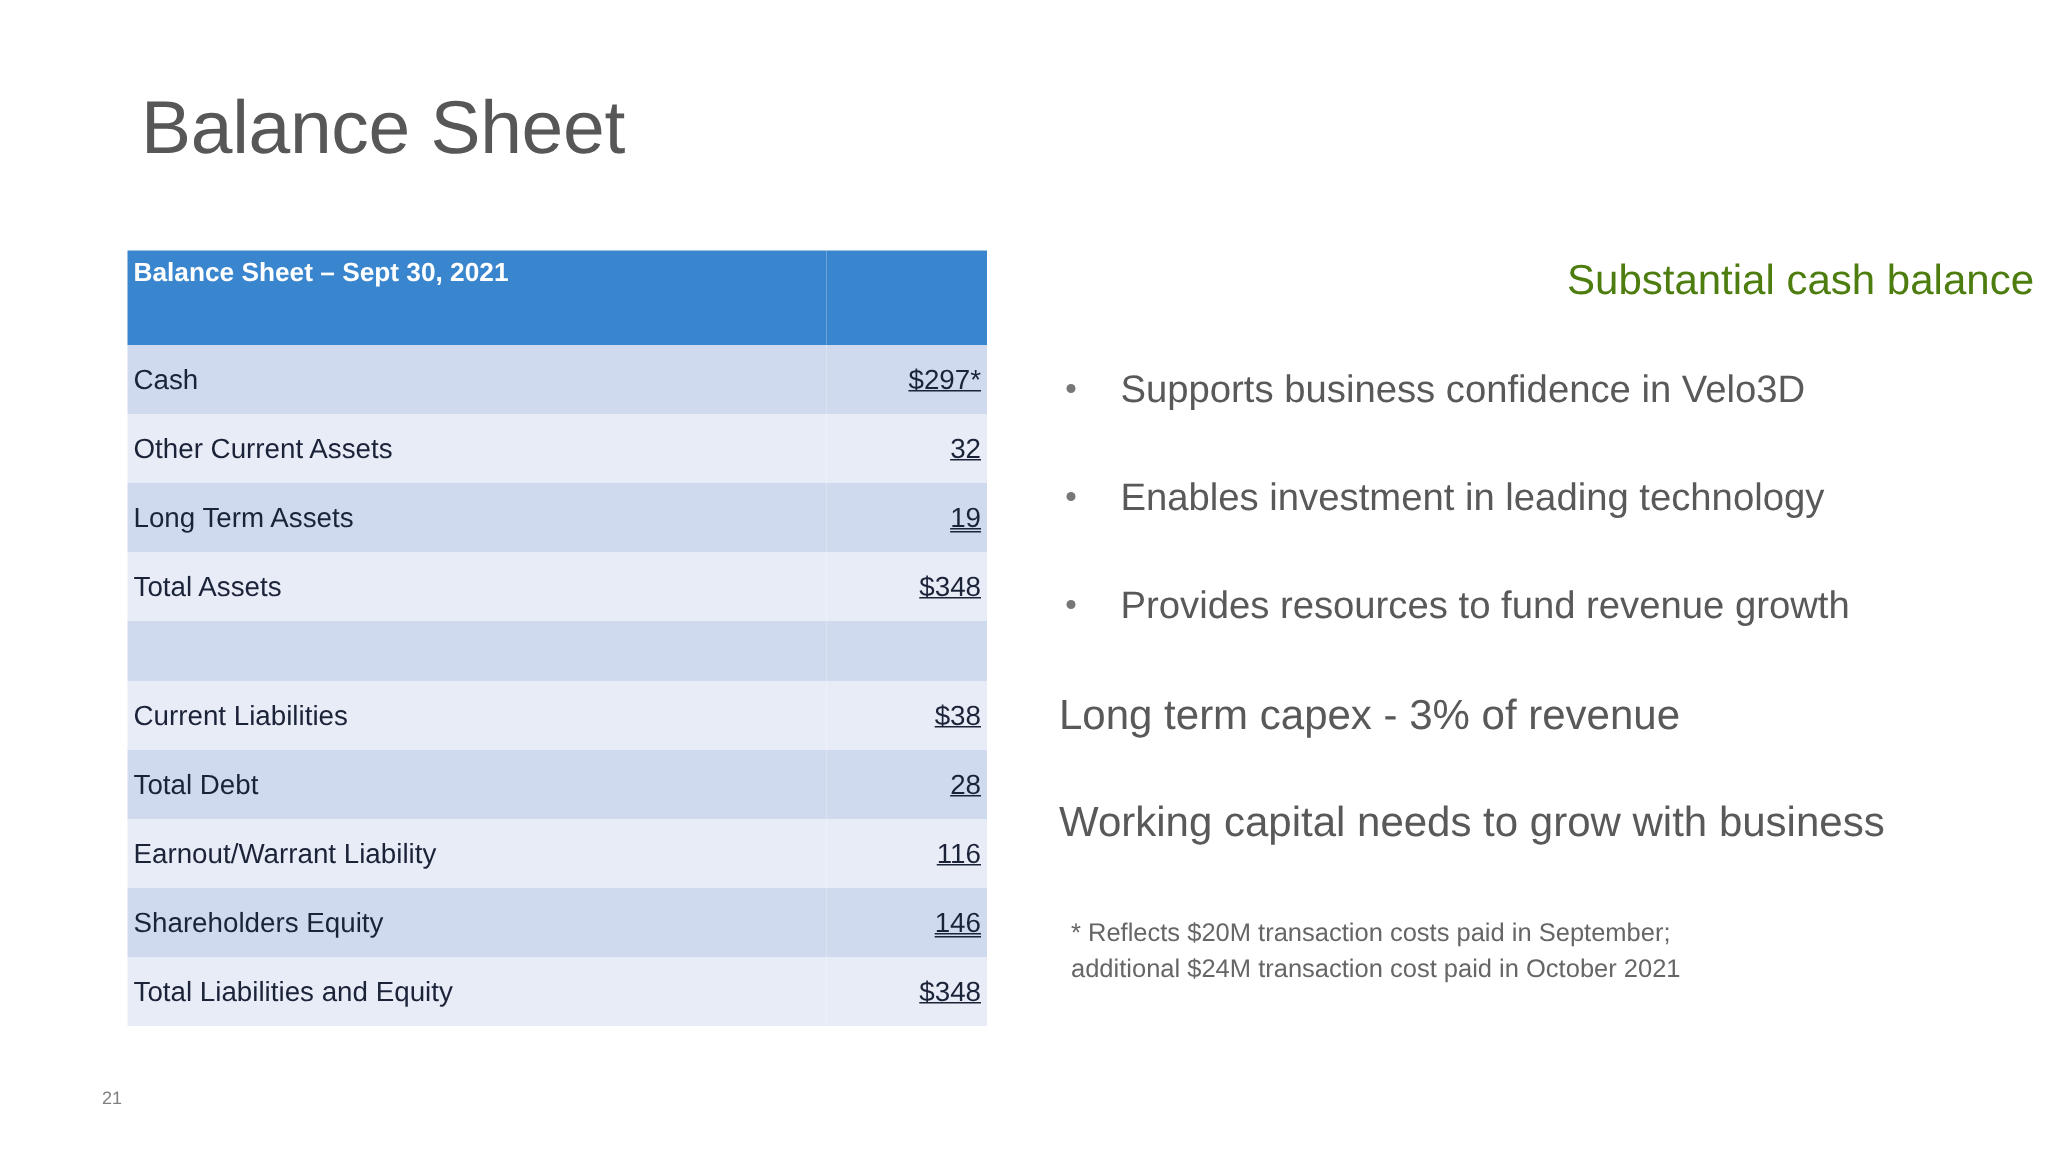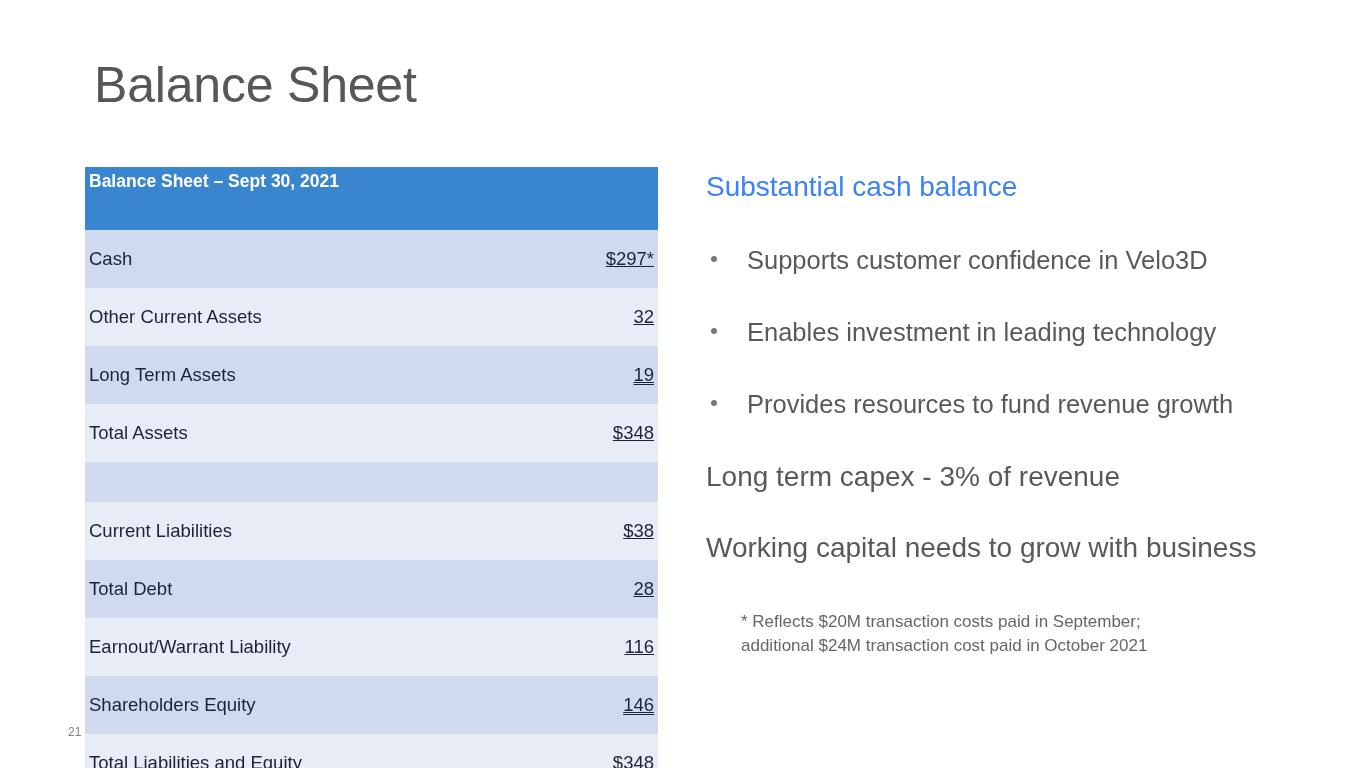--- a/index.html
+++ b/index.html
@@ -67,21 +67,21 @@
   }
   .hdr-row th.col-label {
     padding-left: 11px;
     border-right: 3px solid #ffffff;
   }
   .hdr-row th.col-value {
     border-left: 0;
   }
 
   .data-row td {
-    height: 58px;
+    height: 46px;
     font-size: 18.5px;
     color: #1b2338;
     vertical-align: middle;
     box-sizing: border-box;
     border-bottom: 2px solid #ffffff;
   }
   .data-row td.col-label {
     padding-left: 11px;
     text-align: left;
     border-right: 3px solid #ffffff;
@@ -103,23 +103,24 @@
   
   #right-panel {
     position: absolute;
     left: 706px;
     top: 170px;
     width: 650px;
   }
   .headline {
     font-size: 28px;
     line-height: 34px;
-    color: #3b82f6;
+    color: #4d7c0f;
     margin: 0 0 0 0;
     white-space: nowrap;
+    text-align: right;
   }
   .bullet-list {
     margin: 0;
     padding: 0;
     list-style: none;
   }
   .bullet-item {
     position: relative;
     font-size: 25.5px;
     line-height: 32px;
@@ -146,21 +147,21 @@
   #statement-capex { margin-top: 41px; }
   #statement-working-capital { margin-top: 39px; }
 
   #footnote {
     margin-top: 46px;
     margin-left: 8px;
     font-size: 17px;
     line-height: 24px;
     color: #666666;
   }
-  #footnote div { white-space: nowrap; margin-left: 27px; }
+  #footnote div { white-space: nowrap; }
 
   
   #page-number {
     position: absolute;
     left: 68px;
     top: 725px;
     font-size: 12px;
     color: #808080;
   }
 </style>
@@ -219,21 +220,21 @@
           <td class="col-label">Total Liabilities and Equity</td>
           <td class="col-value"><span>$348</span></td>
         </tr>
       </tbody>
   </table>
 
   <div id="right-panel">
     <div class="headline">Substantial cash balance</div>
 
     <ul class="bullet-list" id="bullet-list">
-        <li class="bullet-item"><span class="bullet-dot"></span><span>Supports customer confidence in Velo3D</span></li>
+        <li class="bullet-item"><span class="bullet-dot"></span><span>Supports business confidence in Velo3D</span></li>
         <li class="bullet-item"><span class="bullet-dot"></span><span>Enables investment in leading technology</span></li>
         <li class="bullet-item"><span class="bullet-dot"></span><span>Provides resources to fund revenue growth</span></li>
       </ul>
 
     <div class="statement" id="statement-capex">Long term capex - 3% of revenue</div>
 
     <div class="statement" id="statement-working-capital">Working capital needs to grow with business</div>
 
     <div id="footnote">
       <div>* Reflects $20M transaction costs paid in September;</div>

